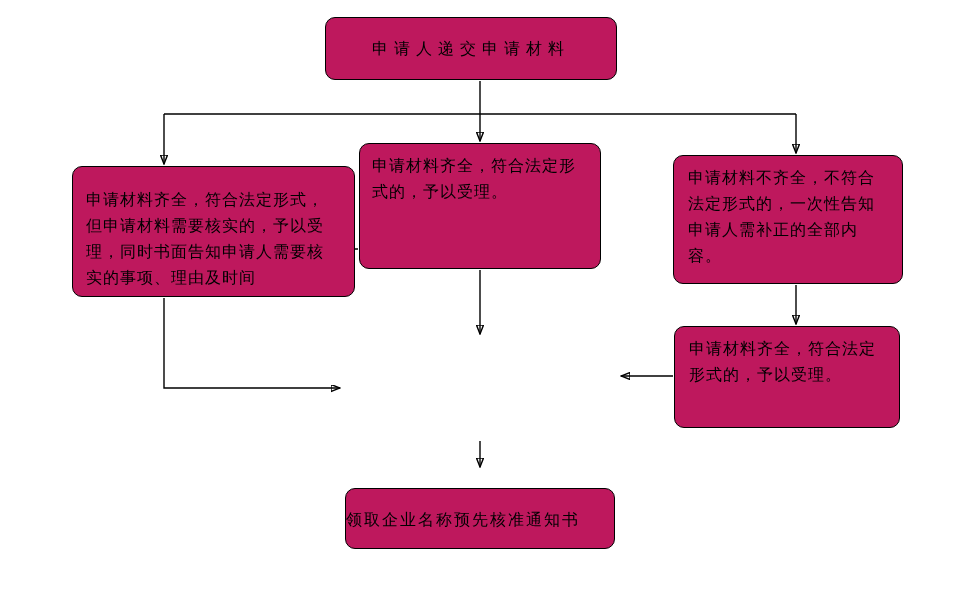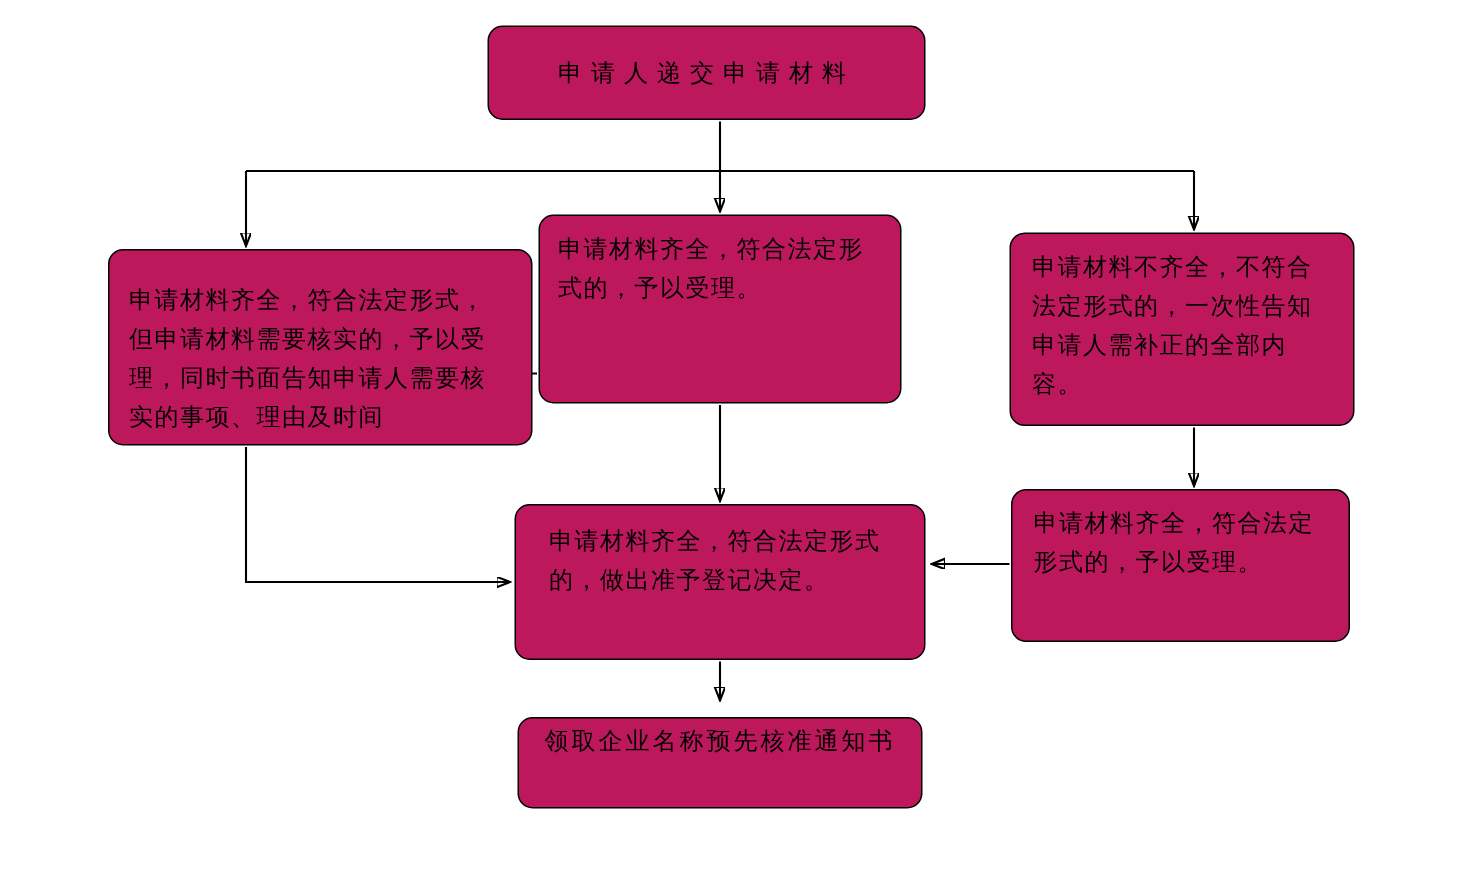--- a/index.html
+++ b/index.html
@@ -63,23 +63,23 @@
   }
   .node-accept2 {
     left: 674px; top: 326px; width: 226px; height: 102px;
     padding: 9px 14px 0 14px;
   }
   .node-decision {
     left: 343px; top: 336px; width: 274px; height: 104px;
     padding: 11px 22px 0 22px;
   }
   .node-notice {
-    left: 345px; top: 478px; width: 270px; height: 61px;
-    padding-top: 2px;
-    text-align: center;
+    left: 345px; top: 488px; width: 270px; height: 61px;
+    padding-top: 18px;
+    text-align: left;
     letter-spacing: 2px;
   }
 </style>
 </head>
 <body>
 
 <div class="stage">
 
   <svg class="edges" width="974" height="589" viewBox="0 0 974 589" xmlns="http://www.w3.org/2000/svg">
     <defs>
@@ -113,21 +113,18 @@
   </div>
 
   <div class="node node-incomplete">
     <span>申请材料不齐全，不符合法定形式的，一次性告知申请人需补正的全部内容。</span>
   </div>
 
   <div class="node node-accept2">
     <span>申请材料齐全，符合法定形式的，予以受理。</span>
   </div>
 
-  <div class="node node-decision">
-    <span>申请材料齐全，符合法定形式的，做出准予登记决定。</span>
-  </div>
 
   <div class="node node-notice">
     <span>领取企业名称预先核准通知书</span>
   </div>
 
 </div>
 
 </body></html>

